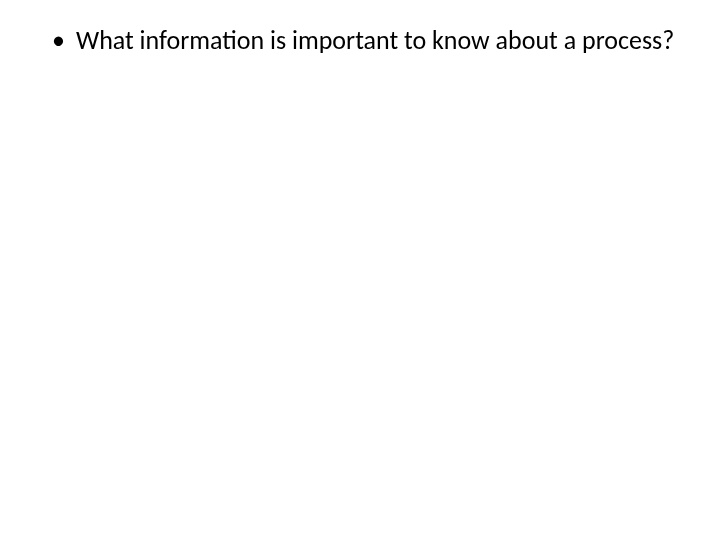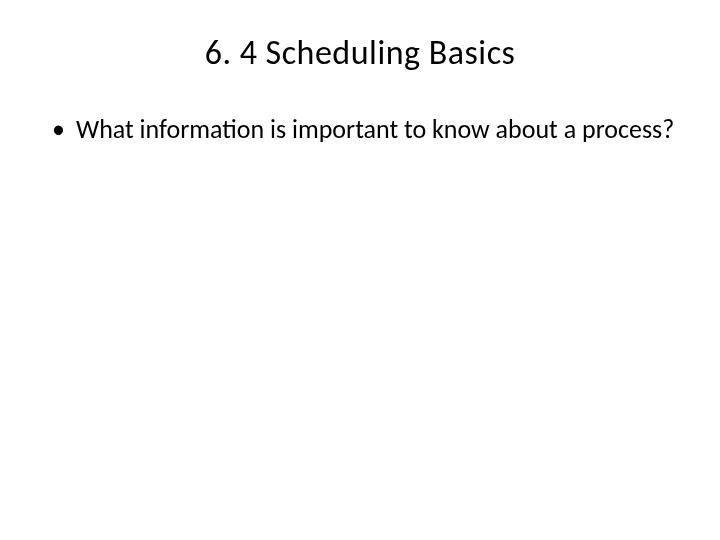--- a/index.html
+++ b/index.html
@@ -46,19 +46,18 @@
       position: absolute;
       left: 4px;
       top: 0;
       font-size: 26px;
     }
   </style>
 </head>
 <body>
 
 <div class="slide">
-  <h1 class="title">6. 4 Scheduling Basics</h1>
   <div class="content">
     <ul class="bullet-list">
       <li class="bullet-item">What information is important to know about a process?</li>
     </ul>
   </div>
 </div>
 
 </body></html>

